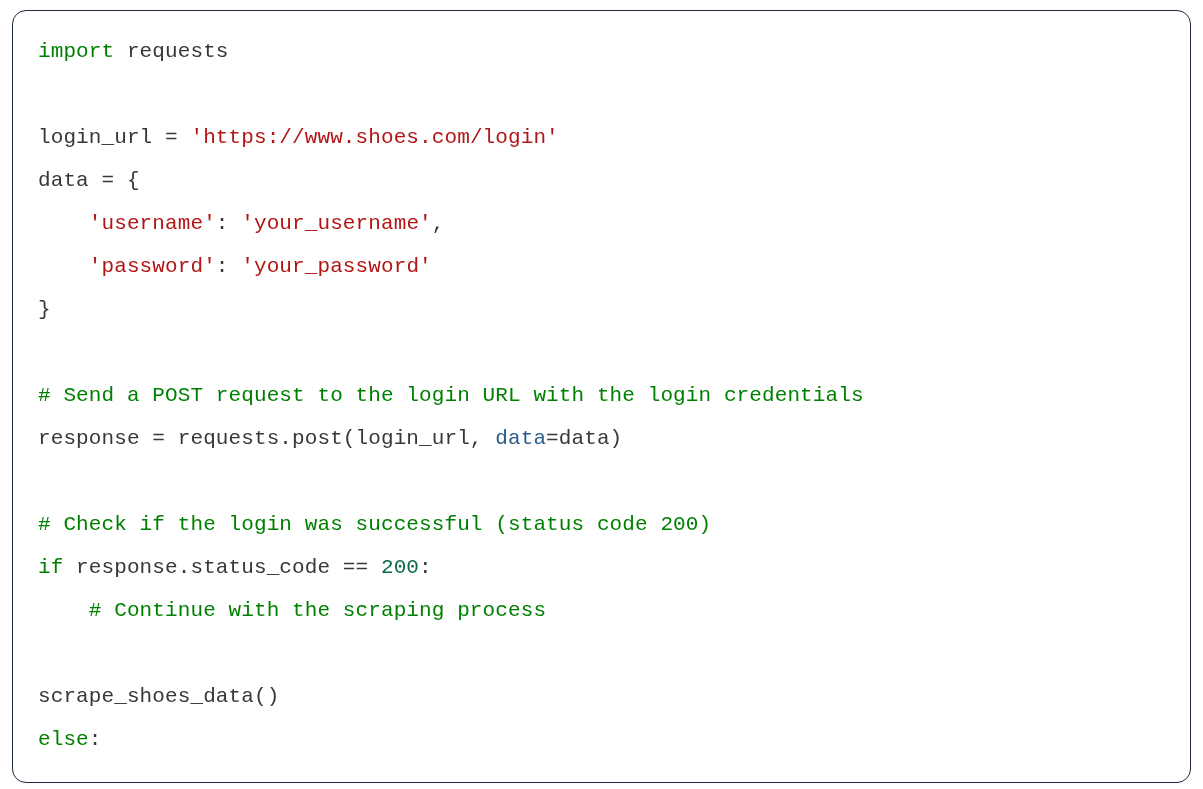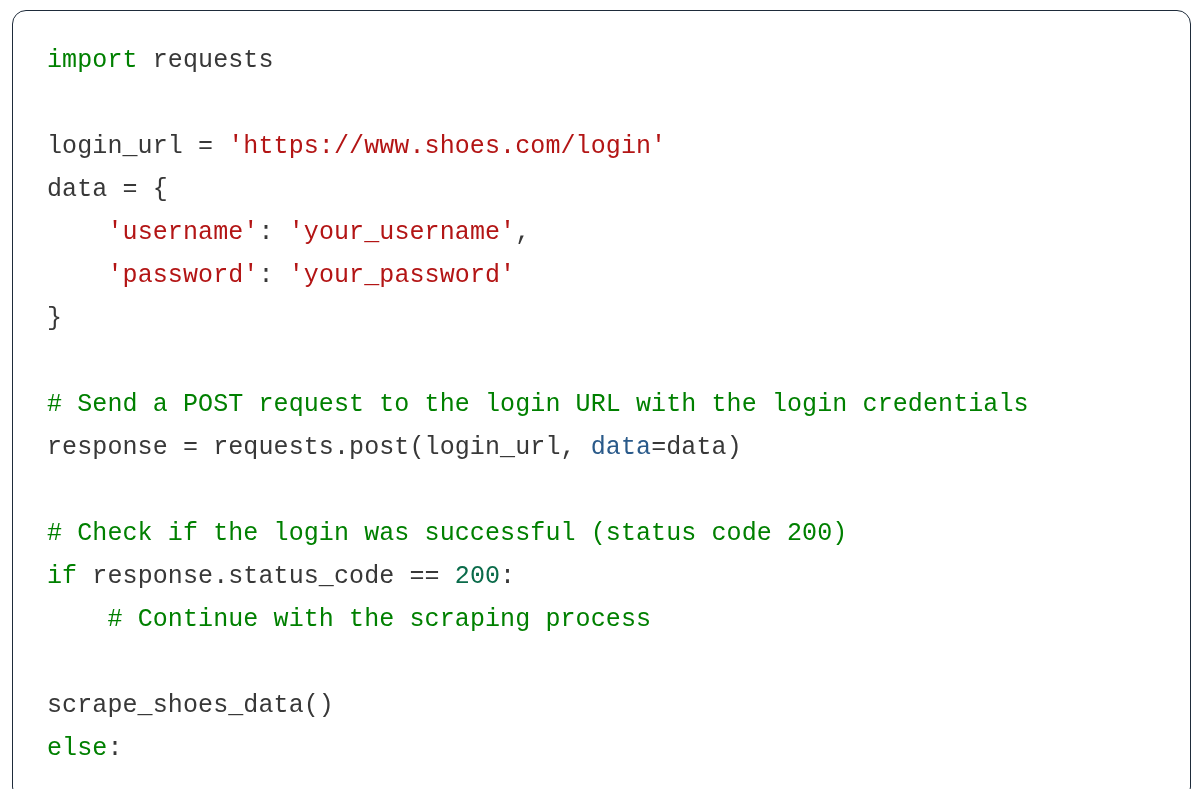--- a/index.html
+++ b/index.html
@@ -16,23 +16,23 @@
   }
   .code-block {
     box-sizing: border-box;
     width: 100%;
     border: 1px solid #1e2b3a;
     border-radius: 14px;
     background: #ffffff;
     padding: 16px 22px 18px 22px;
   }
   pre.code {
-    margin: 12px;
+    margin: 3px;
     font-family: Consolas, Menlo, Monaco, "Courier New", monospace;
-    font-size: 25px;
+    font-size: 21px;
     line-height: 43px;
     color: #383838;
     white-space: pre;
     letter-spacing: 0.1px;
   }
   .tok-kw      { color: #008000; }   
   .tok-plain   { color: #383838; }
   .tok-str     { color: #b31515; }   
   .tok-comment { color: #008000; }
   .tok-num     { color: #0a6b4a; }

